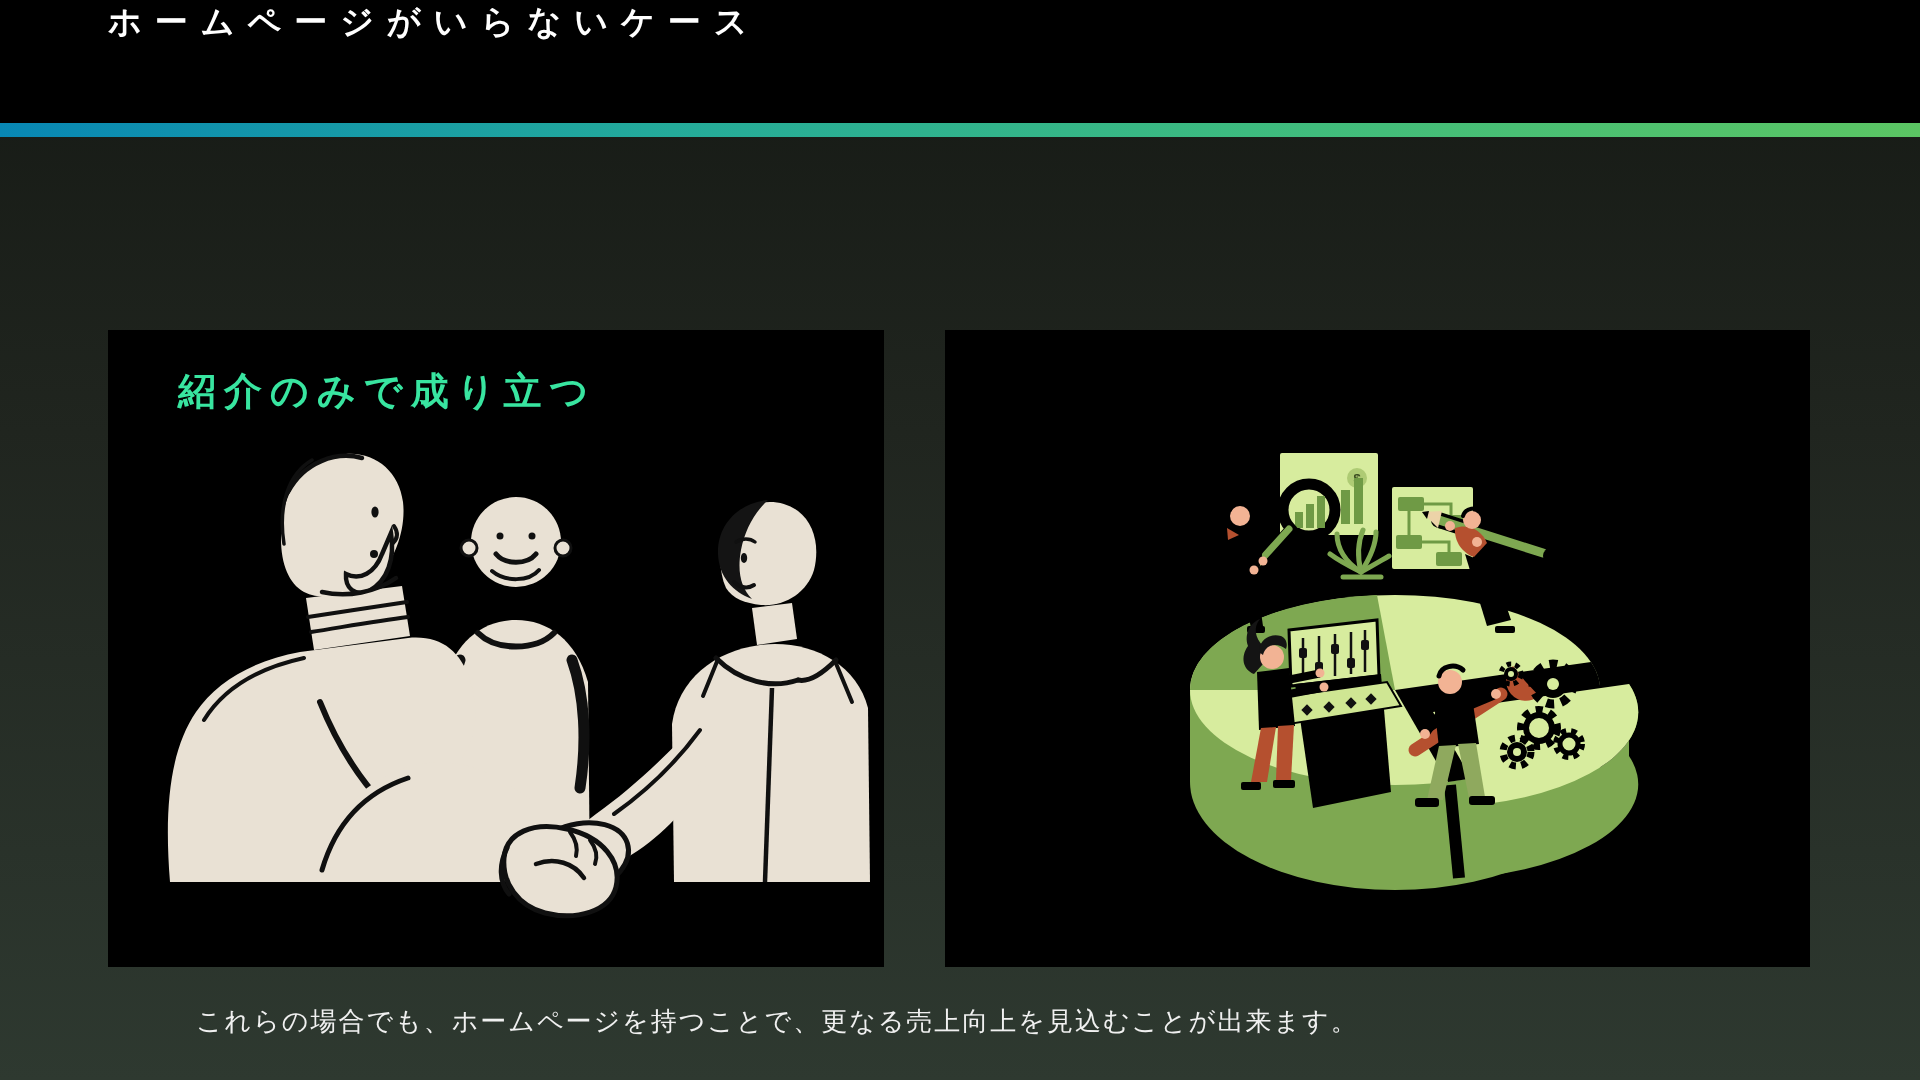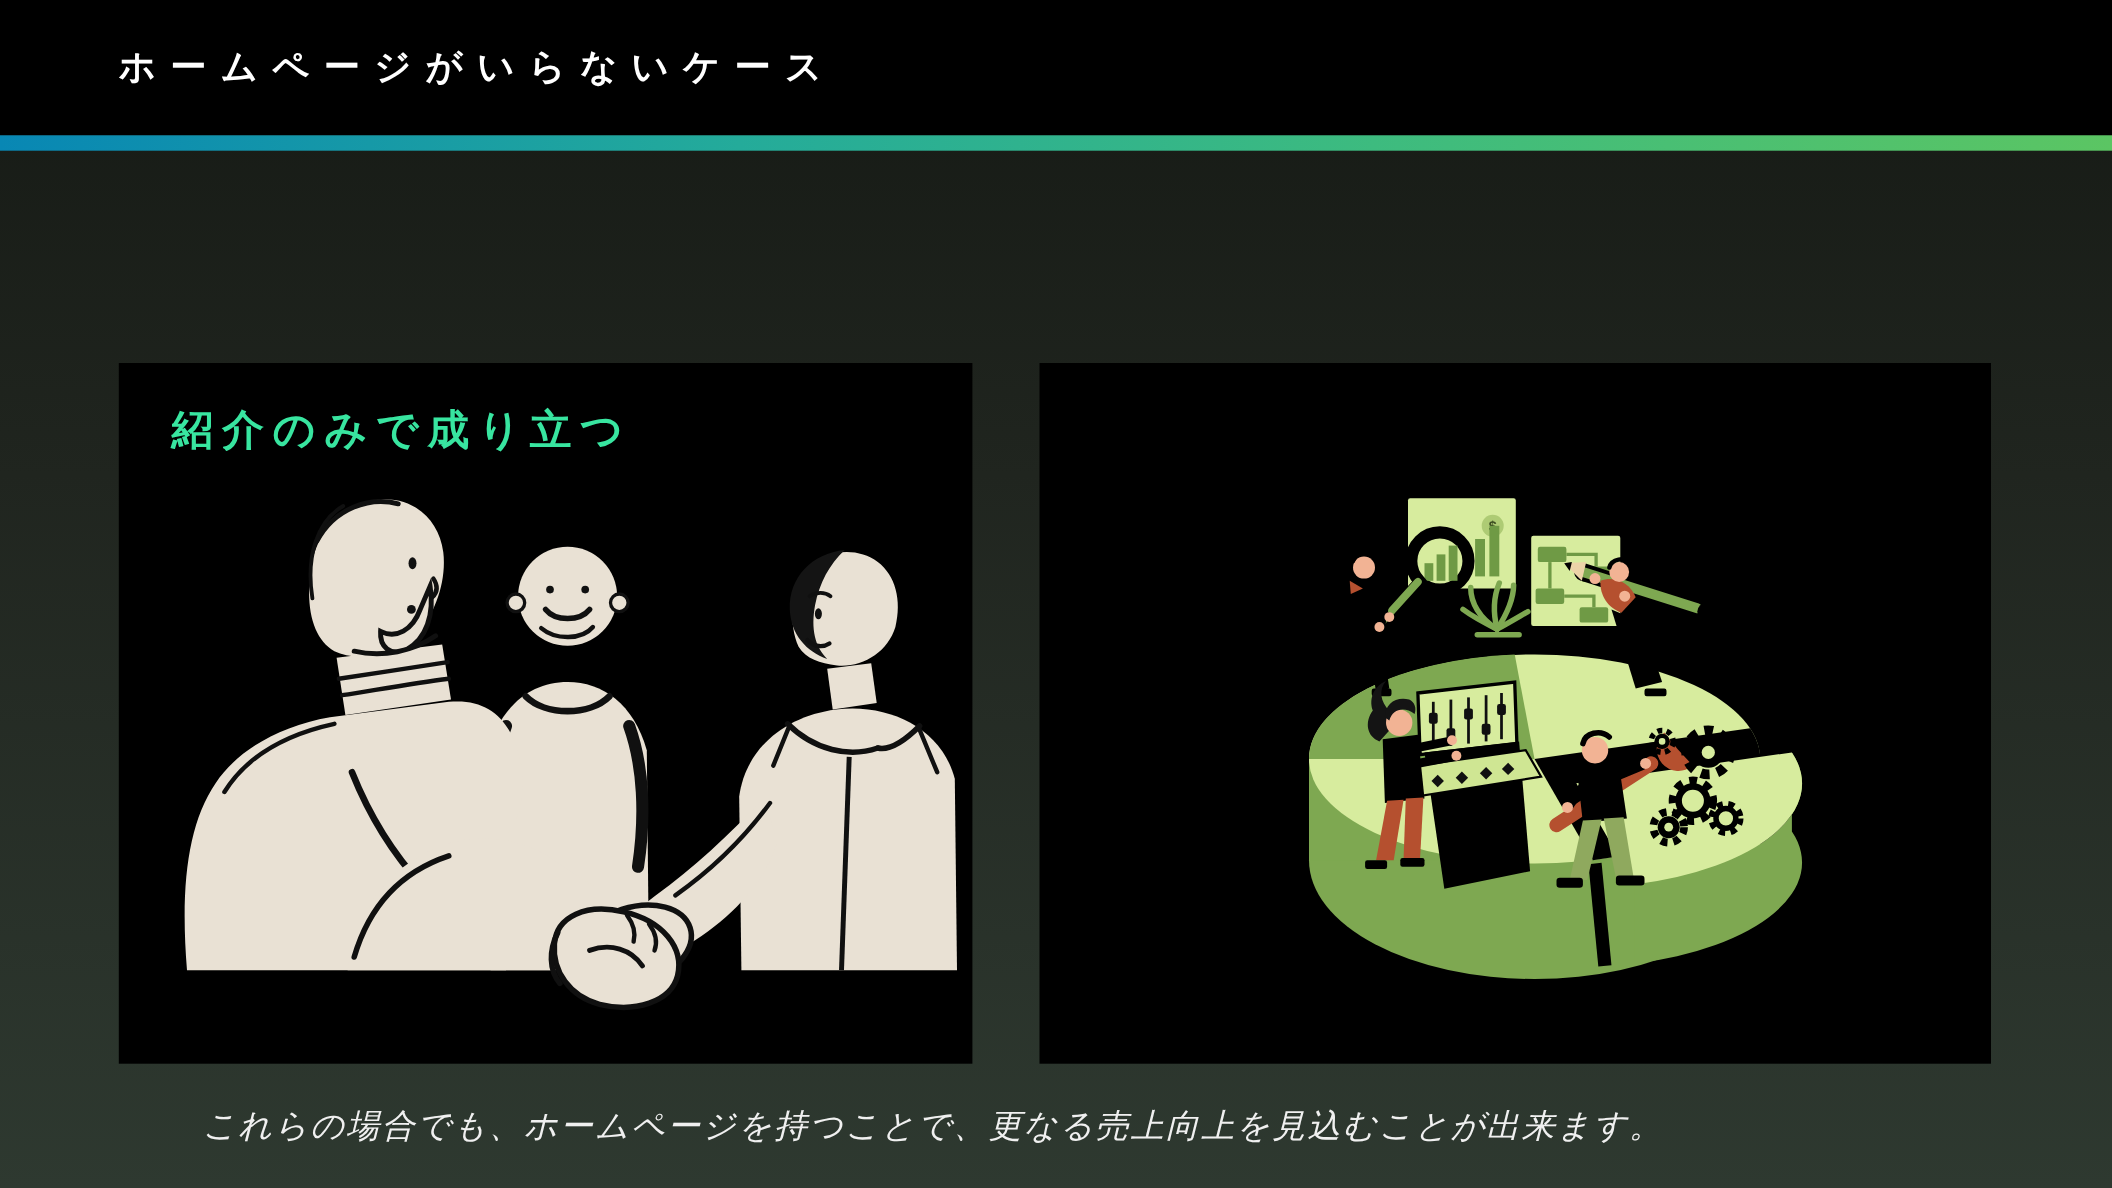--- a/index.html
+++ b/index.html
@@ -3,47 +3,47 @@
 <meta charset="utf-8">
 <style>
   html,body{margin:0;padding:0;background:#000;}
   .slide{
     position:relative;width:1920px;height:1080px;overflow:hidden;
     font-family:"Liberation Sans","DejaVu Sans",sans-serif;
     background:linear-gradient(180deg,#151914 0%,#20251f 40%,#2e3930 100%);
   }
   .header{
     position:absolute;left:0;top:0;width:1920px;height:123px;
-    background:#000;display:flex;align-items:center;
+    background:#000;display:flex;
   }
   .title{
     margin-left:108px;color:#ffffff;font-size:33px;font-weight:800;
     letter-spacing:13px;white-space:nowrap;
   }
   .divider{
     position:absolute;left:0;top:123px;width:1920px;height:14px;
     background:linear-gradient(90deg,#0887b4 0%,#24ab9a 35%,#3dbb7f 65%,#5bc563 100%);
   }
   .intro{
     position:absolute;left:108px;top:170px;color:#f2f2f2;
     font-size:29px;line-height:52px;letter-spacing:2px;white-space:nowrap;
   }
   .panel{
     position:absolute;top:330px;height:637px;background:#000000;
   }
   .panel.left{left:108px;width:776px;}
   .panel.right{left:945px;width:865px;}
   .panel-heading{
-    position:absolute;left:48px;top:36px;color:#38e5a0;font-size:38px;
+    position:absolute;left:70px;top:36px;color:#38e5a0;font-size:38px;
     font-weight:800;letter-spacing:8px;white-space:nowrap;
   }
   .illus{position:absolute;left:0;top:0;width:100%;height:100%;}
   .caption{
-    position:absolute;left:184px;top:1004px;color:#f0f0f0;
-    font-size:30px;letter-spacing:2px;white-space:nowrap;font-style:italic;
+    position:absolute;left:196px;top:1004px;color:#f0f0f0;
+    font-size:26px;letter-spacing:2px;white-space:nowrap;
   }
 </style>
 </head>
 <body>
 
 <div class="slide">
 
   <div class="header">
     <div class="title">ホームページがいらないケース</div>
   </div>

